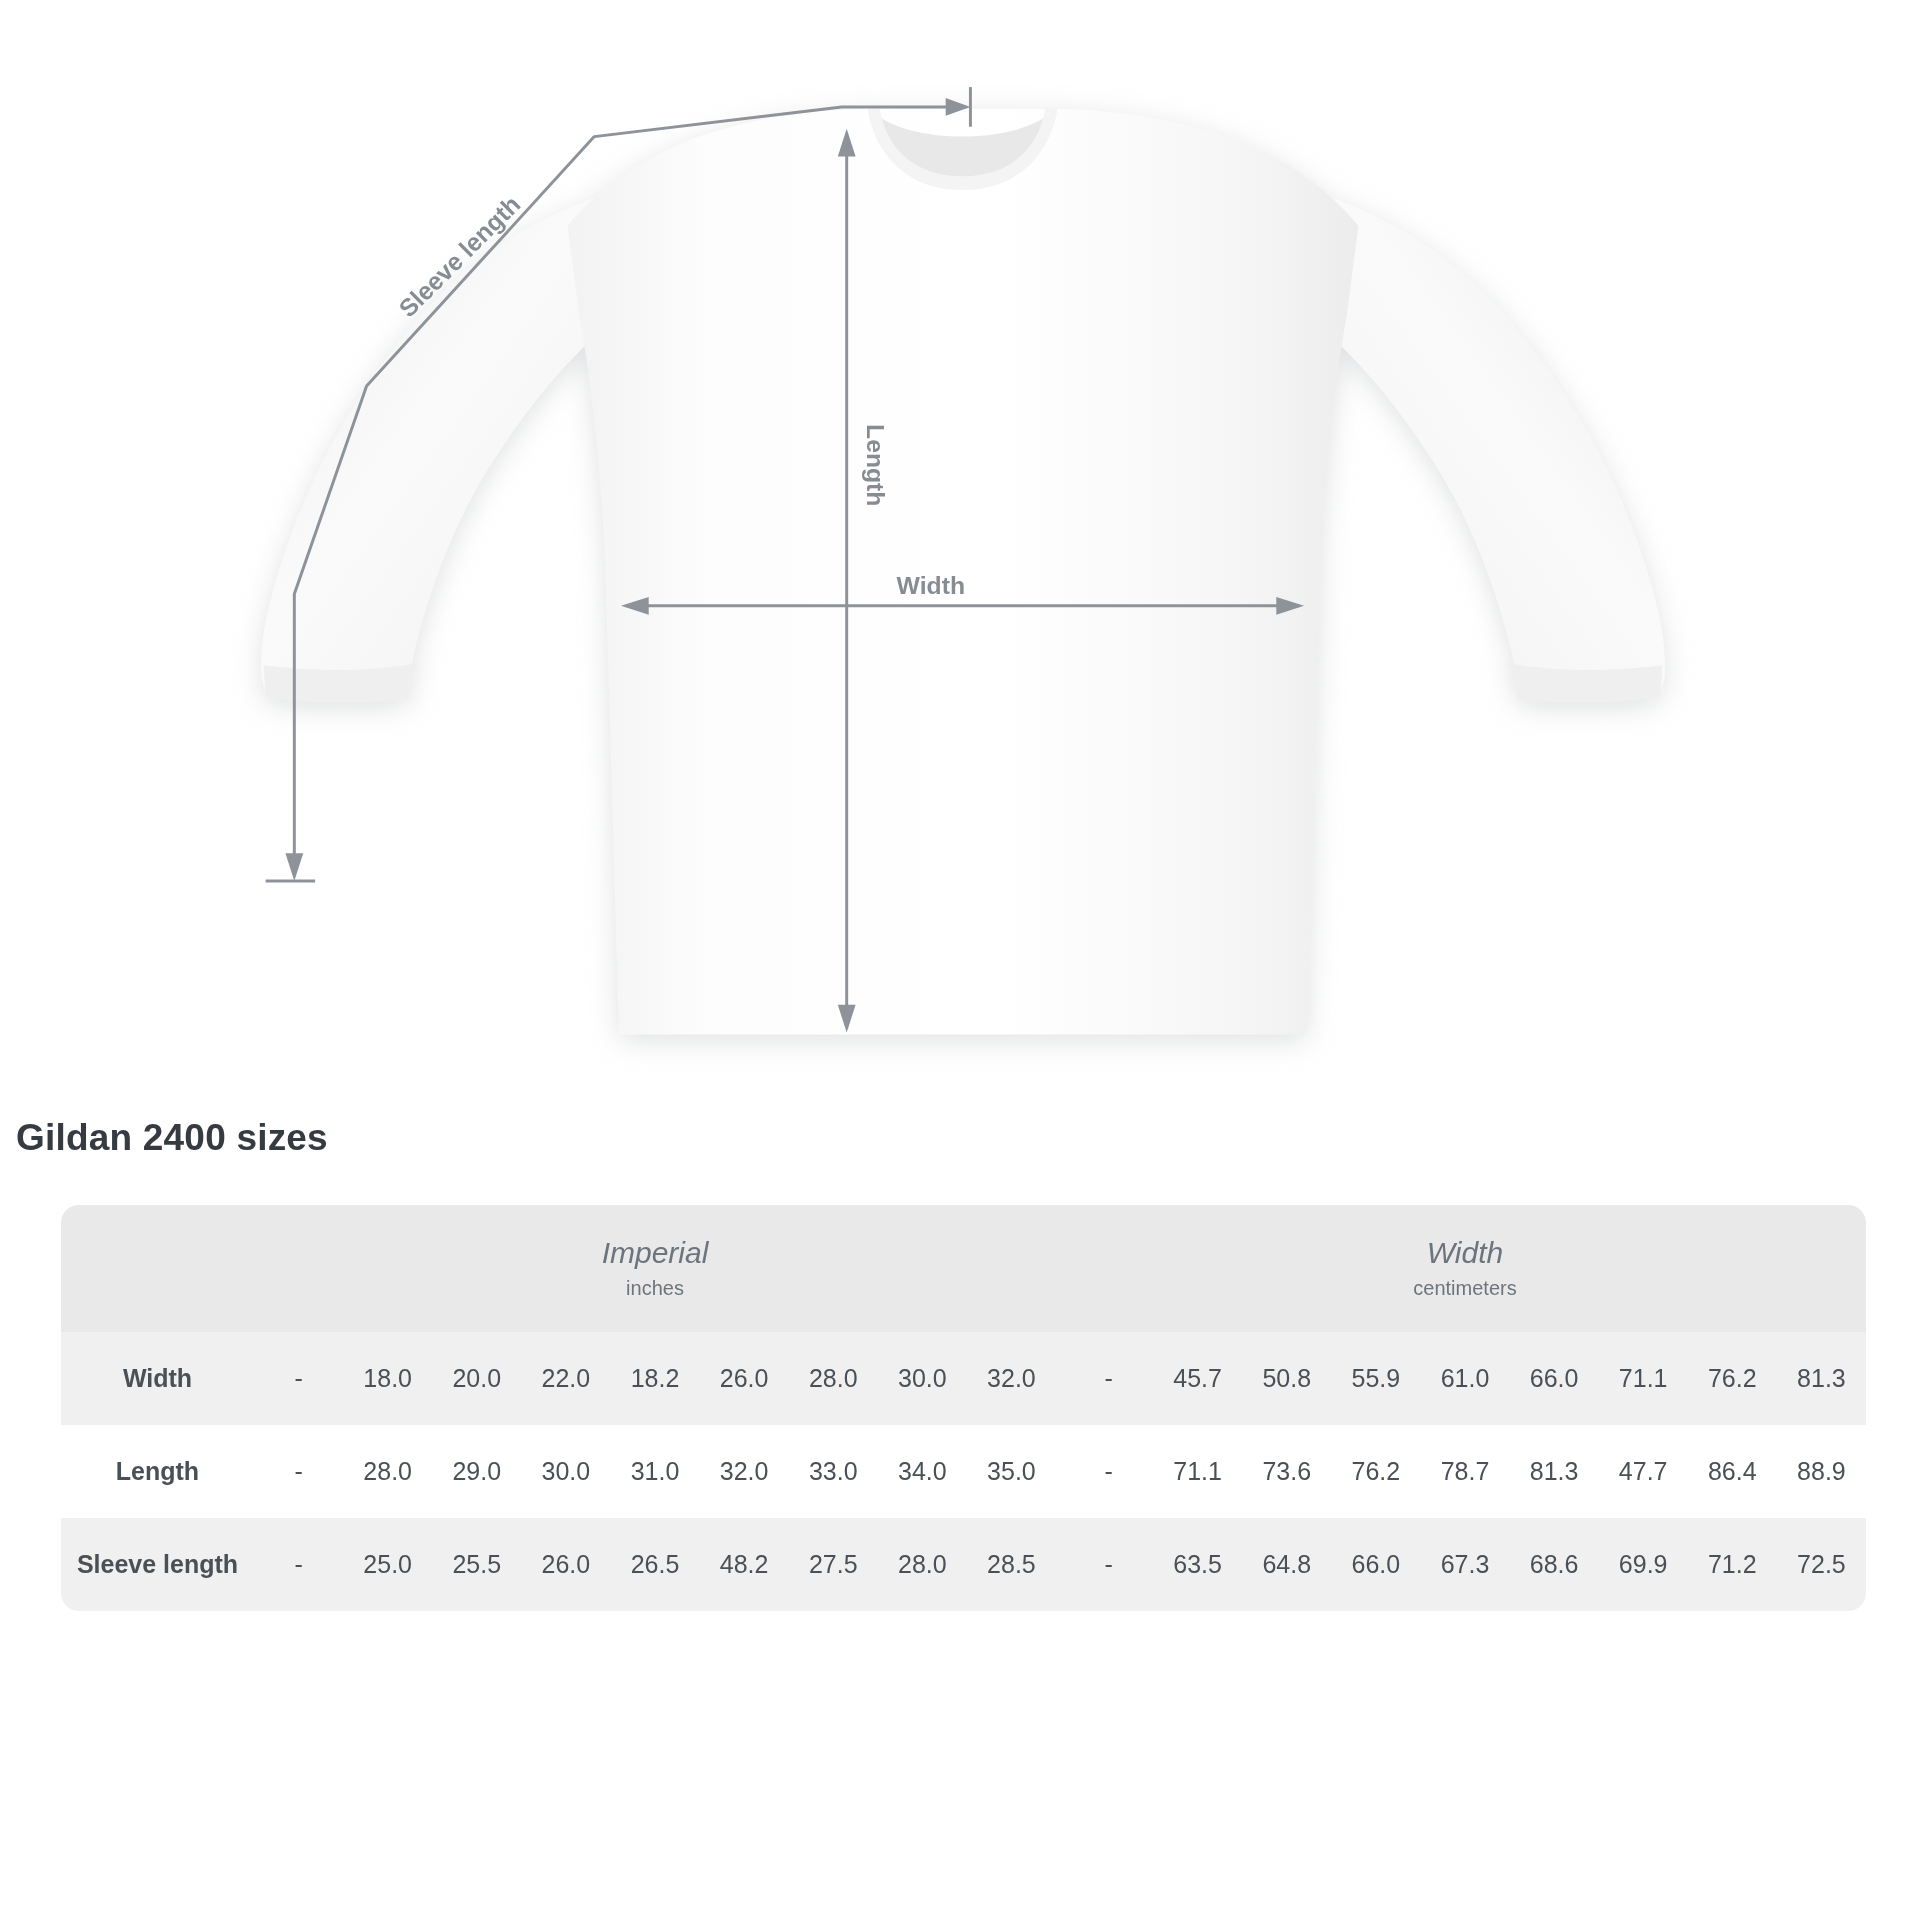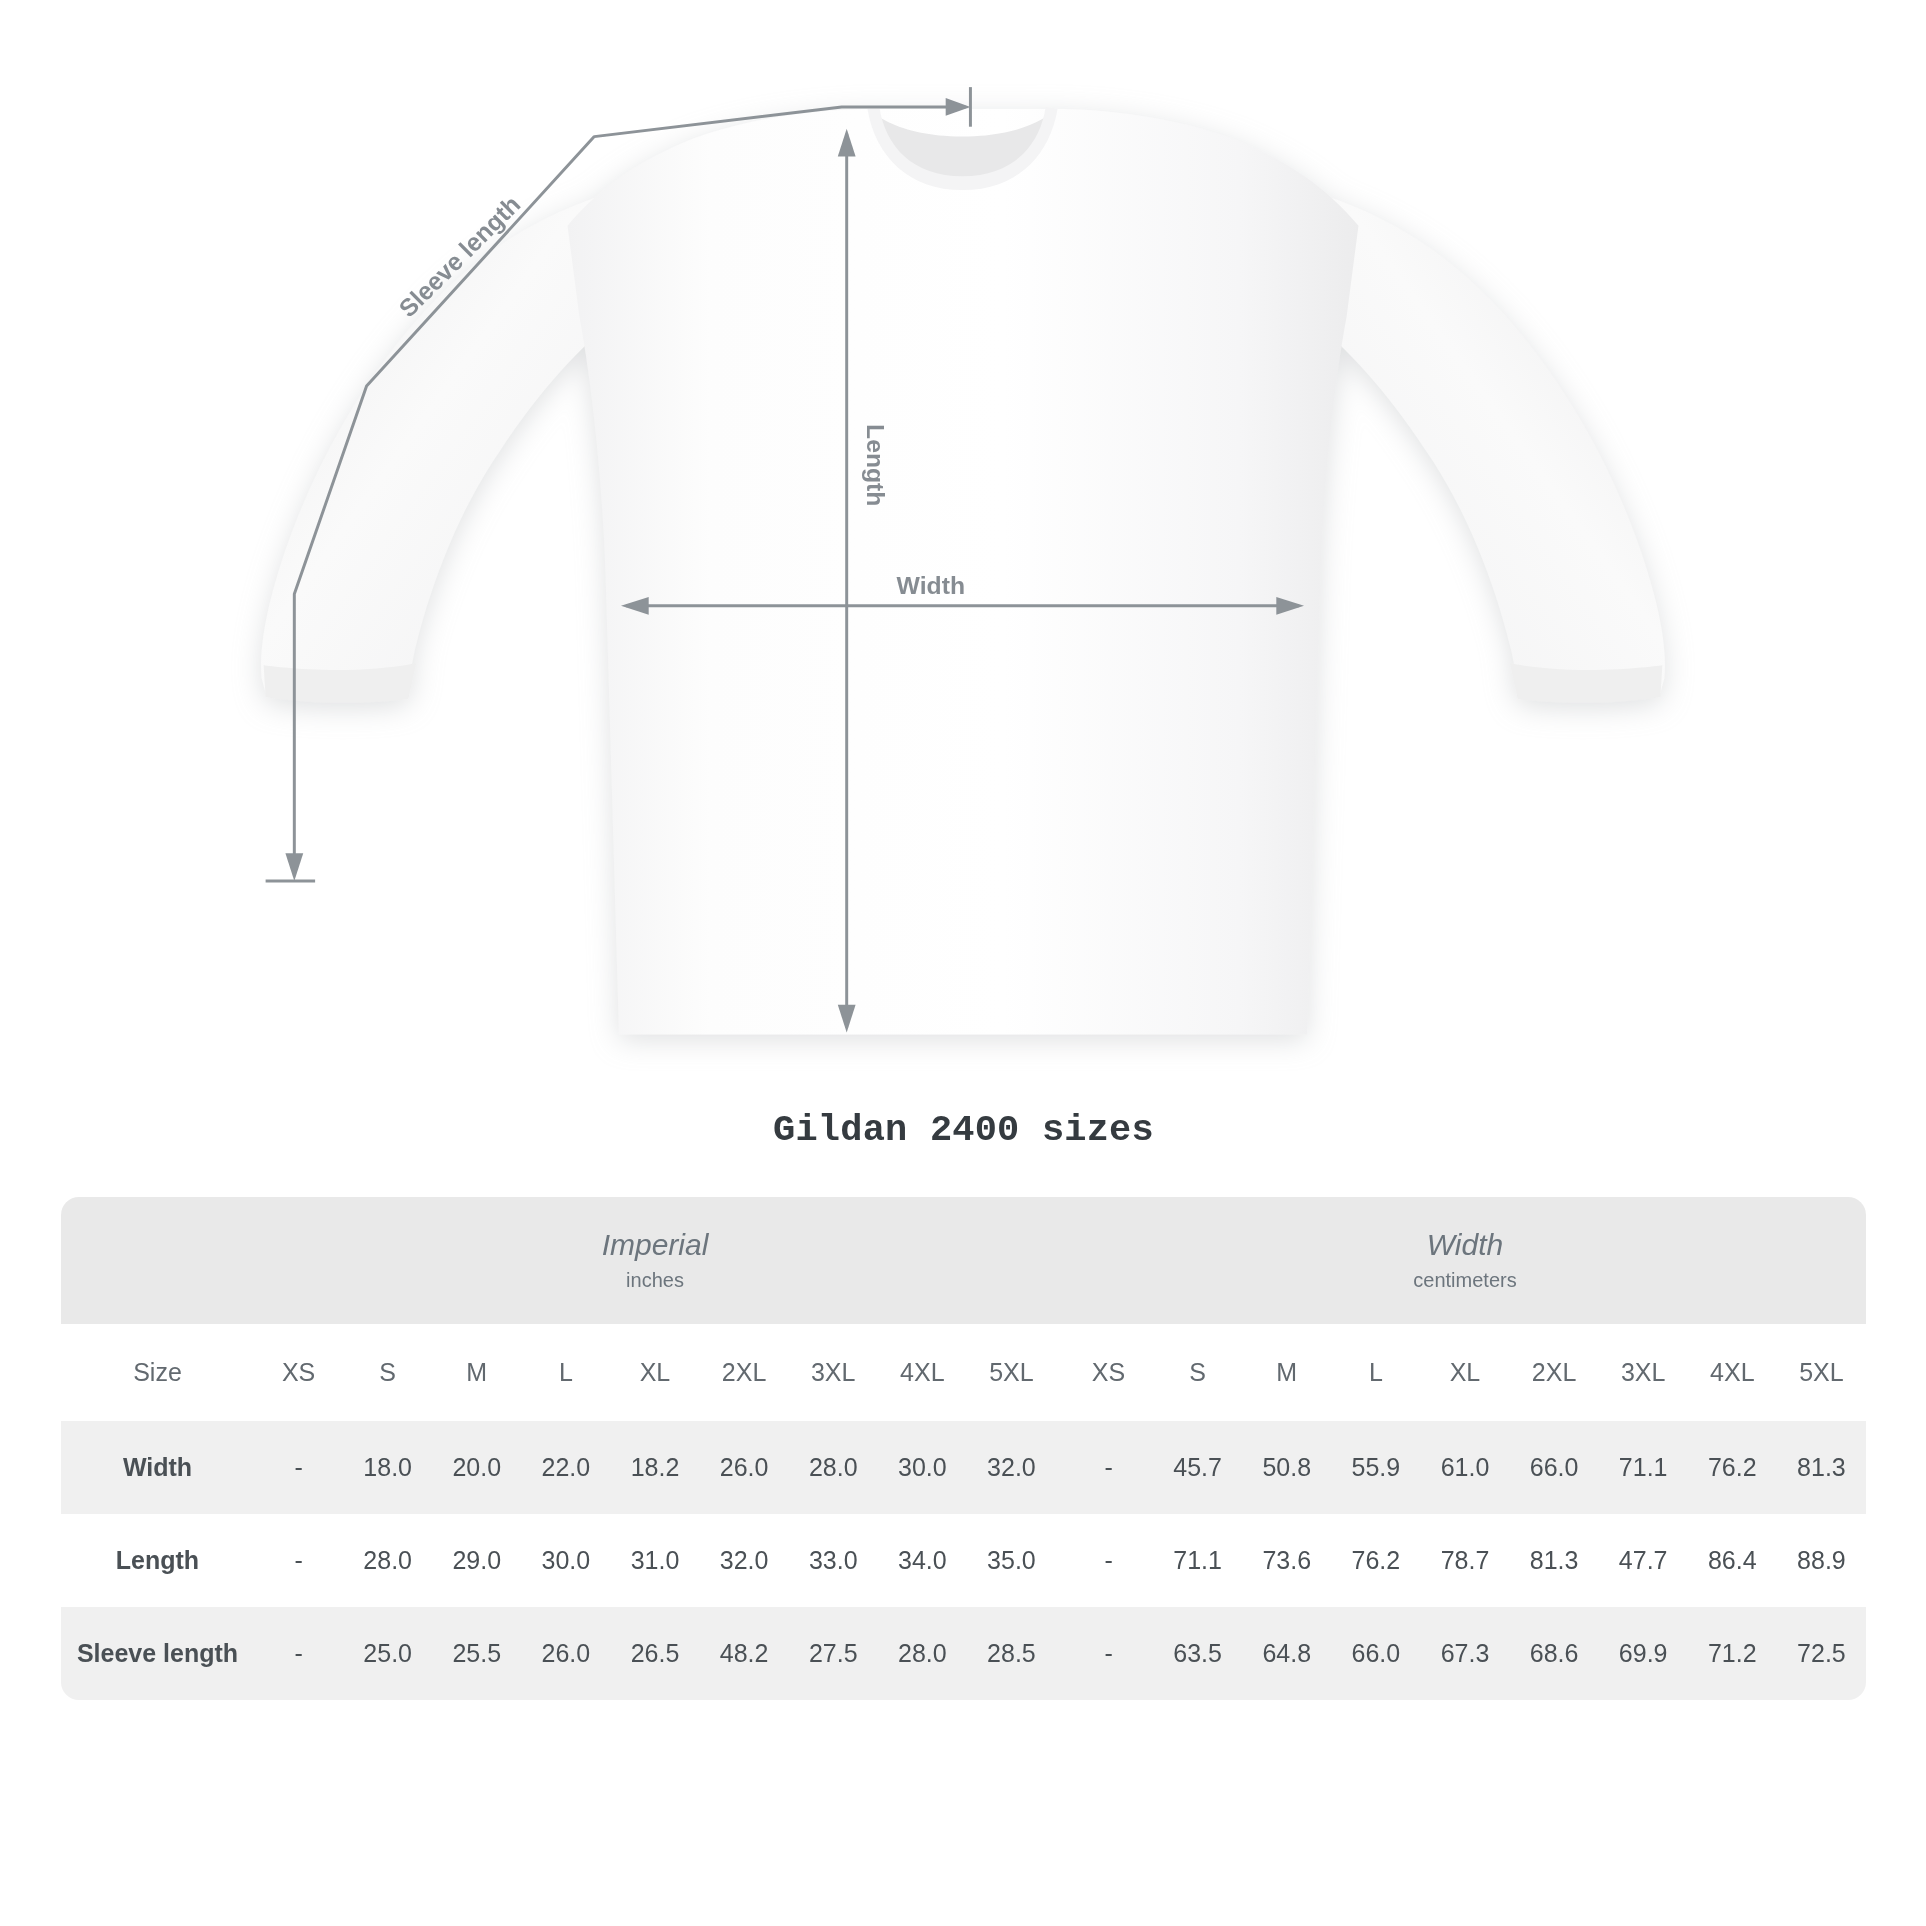--- a/index.html
+++ b/index.html
@@ -27,28 +27,26 @@
     height: 1079px;
   }
   .shirt-svg {
     position: absolute;
     left: 0;
     top: 0;
   }
 
   
   .chart-title {
-    text-align: center;
     font-size: 37px;
     font-weight: bold;
     color: #353b40;
-    margin: 8px;
+    margin: 16px;
     padding-top: 22px;
     letter-spacing: 0.2px;
-    font-family: Liberation Mono, monospace;
   }
   .chart-subtitle {
     text-align: center;
     font-size: 21px;
     font-style: italic;
     color: #6c757d;
     margin: 0;
     padding-top: 20px;
   }
 
@@ -214,42 +212,20 @@
             <div class="unit-name">Imperial</div>
             <div class="unit-sub">inches</div>
           </td>
           <td></td>
           <td colspan="9">
             <div class="unit-name">Width</div>
             <div class="unit-sub">centimeters</div>
           </td>
         </tr>
 
-        <tr class="size-row">
-          <td class="label-cell">Size</td>
-          <td>XS</td>
-          <td>S</td>
-          <td>M</td>
-          <td>L</td>
-          <td>XL</td>
-          <td>2XL</td>
-          <td>3XL</td>
-          <td>4XL</td>
-          <td>5XL</td>
-          <td></td>
-          <td>XS</td>
-          <td>S</td>
-          <td>M</td>
-          <td>L</td>
-          <td>XL</td>
-          <td>2XL</td>
-          <td>3XL</td>
-          <td>4XL</td>
-          <td>5XL</td>
-        </tr>
 
         <tr class="data-row shaded">
           <td class="label-cell">Width</td>
           <td>-</td>
           <td>18.0</td>
           <td>20.0</td>
           <td>22.0</td>
           <td>18.2</td>
           <td>26.0</td>
           <td>28.0</td>

